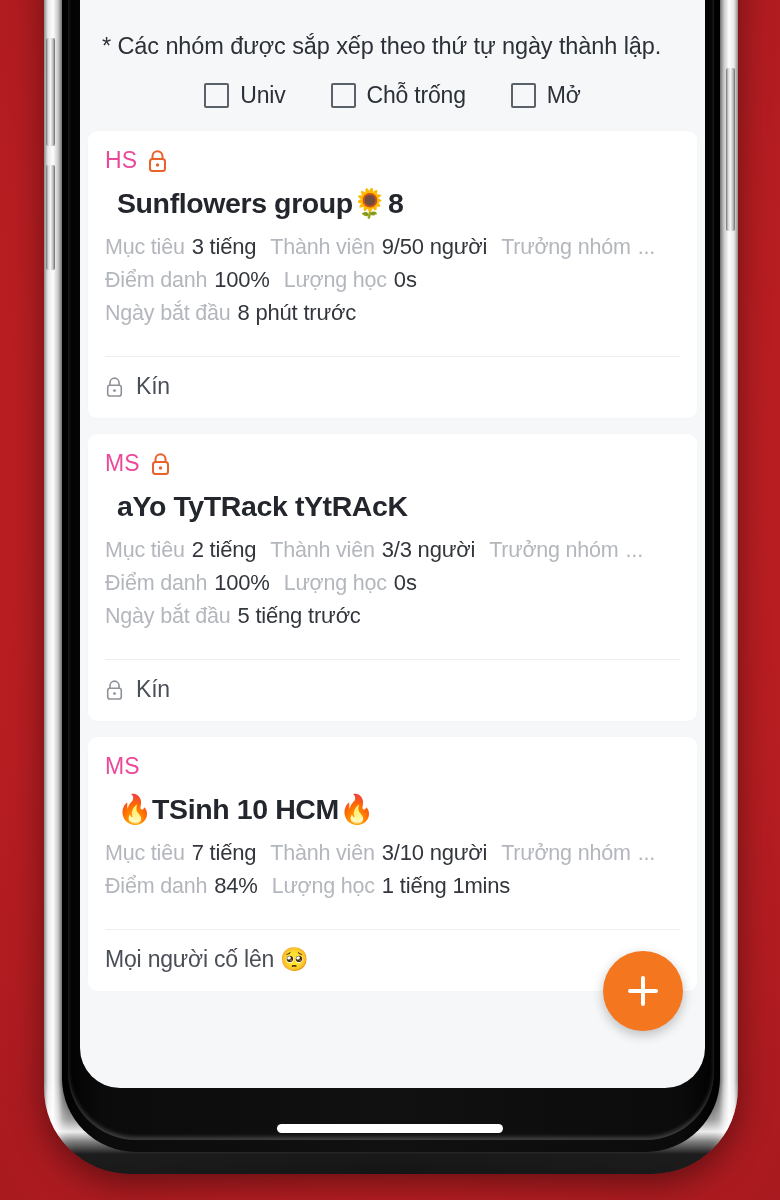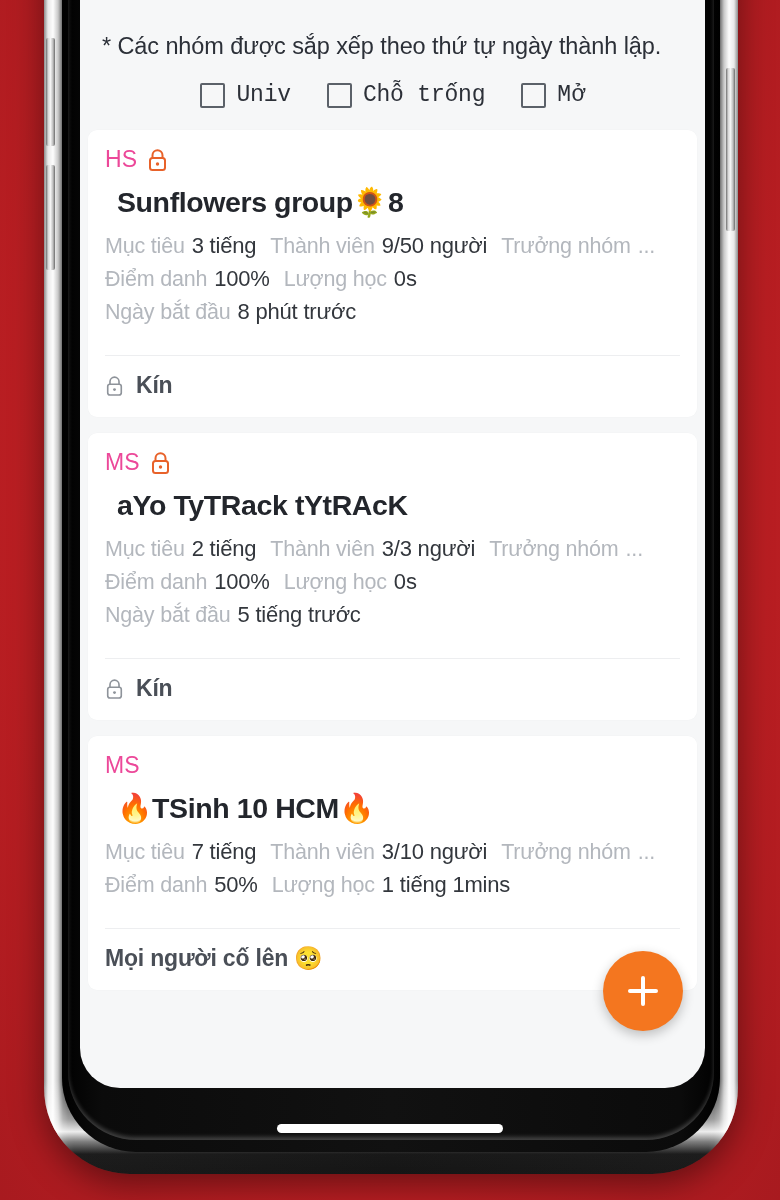--- a/index.html
+++ b/index.html
@@ -139,23 +139,22 @@
     color: #2C3038;
     font-size: 23.5px;
     line-height: 36px;
     letter-spacing: -0.1px;
     margin: 0;
   }
   #filters {
     display: flex;
     align-items: center;
     justify-content: center;
-    gap: 4px;
+    gap: 13px;
     padding: 18px 0 22px 0;
-    font-family: Liberation Mono, monospace;
   }
   .filter {
     display: flex;
     align-items: center;
     gap: 11px;
     margin-right: 32px;
   }
   .filter:last-child { margin-right: 0; }
   .checkbox {
     width: 21px;
@@ -241,21 +240,20 @@
     height: 1px;
     background: #EDEEF0;
     margin: 14px 17px 0 17px;
   }
 
   .card-footer {
     display: flex;
     align-items: center;
     gap: 12px;
     padding: 16px 17px 18px 17px;
-    font-weight: bold;
   }
   .footer-lock { display: flex; align-items: center; }
   .footer-text {
     color: #4A4F57;
     font-size: 23px;
     letter-spacing: -0.2px;
   }
 
   
   #fab {
@@ -404,21 +402,21 @@
           <div class="card-main">
             <div class="badge-row">
               <span class="badge-text">MS</span>
             </div>
             <div class="card-title">🔥TSinh 10 HCM🔥</div>
             <div class="meta">
               <div class="meta-line">
                 <span class="m-label">Mục tiêu</span><span class="m-gap-sm"></span><span class="m-value">7 tiếng</span><span class="m-gap"></span><span class="m-label">Thành viên</span><span class="m-gap-sm"></span><span class="m-value">3/10 người</span><span class="m-gap"></span><span class="m-label">Trưởng nhóm</span><span class="m-gap-sm"></span><span class="m-label">...</span>
               </div>
               <div class="meta-line">
-                <span class="m-label">Điểm danh</span><span class="m-gap-sm"></span><span class="m-value">50%</span><span class="m-gap"></span><span class="m-label">Lượng học</span><span class="m-gap-sm"></span><span class="m-value">1 tiếng 1mins</span>
+                <span class="m-label">Điểm danh</span><span class="m-gap-sm"></span><span class="m-value">84%</span><span class="m-gap"></span><span class="m-label">Lượng học</span><span class="m-gap-sm"></span><span class="m-value">1 tiếng 1mins</span>
               </div>
             </div>
           </div>
           <div class="divider"></div>
           <div class="card-footer">
             <span class="footer-text">Mọi người cố lên 🥺</span>
           </div>
         </div>
 
       </div>

